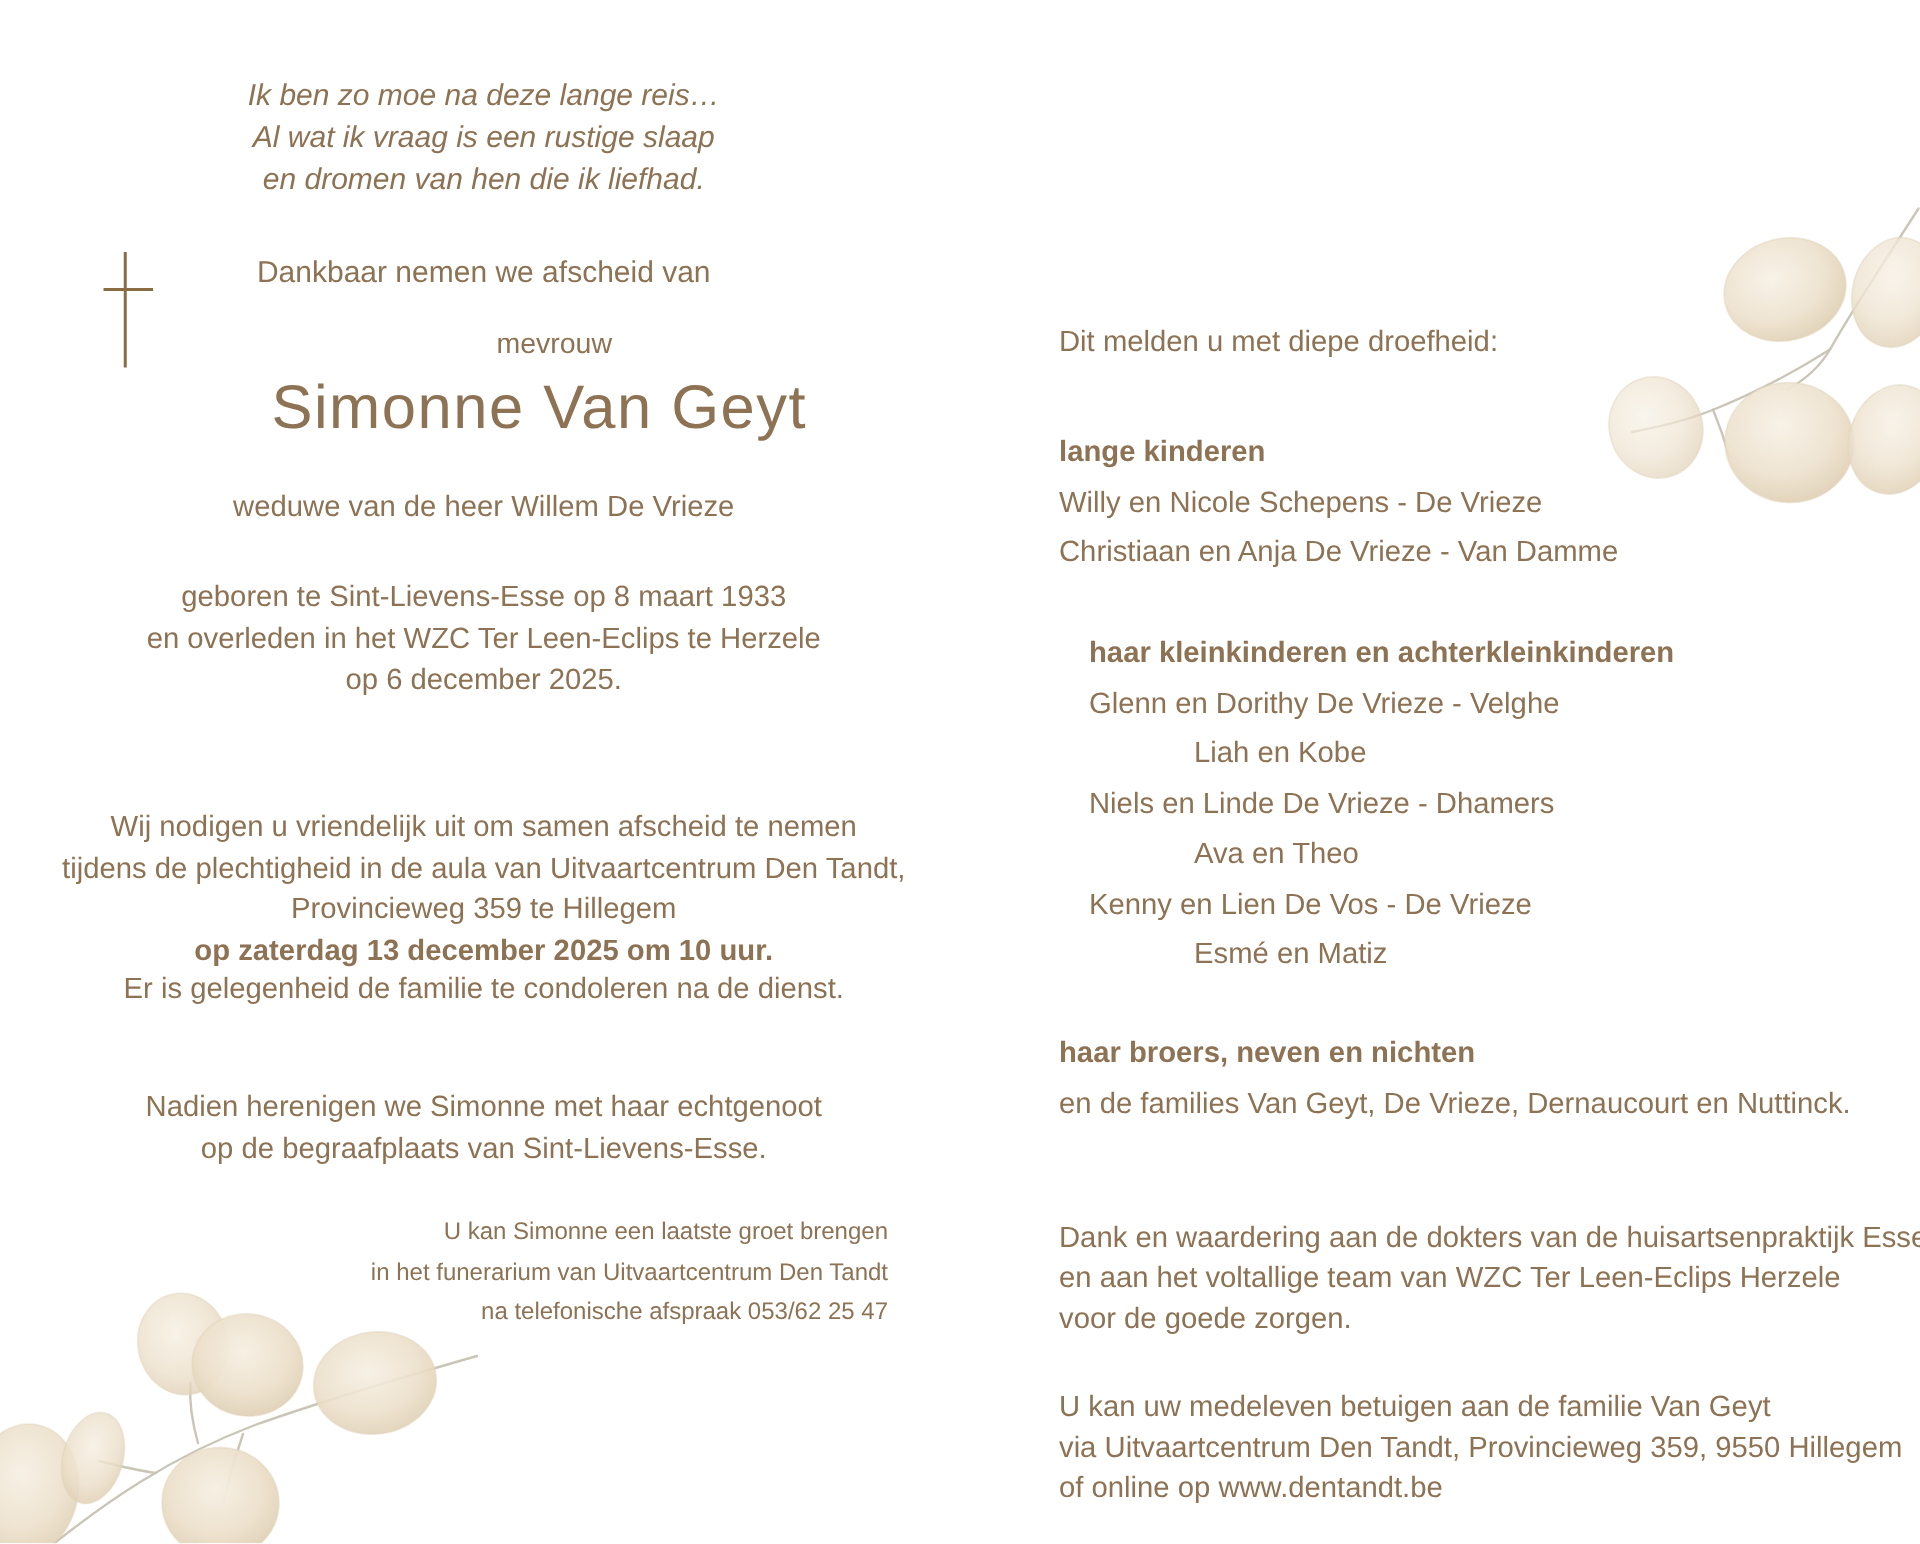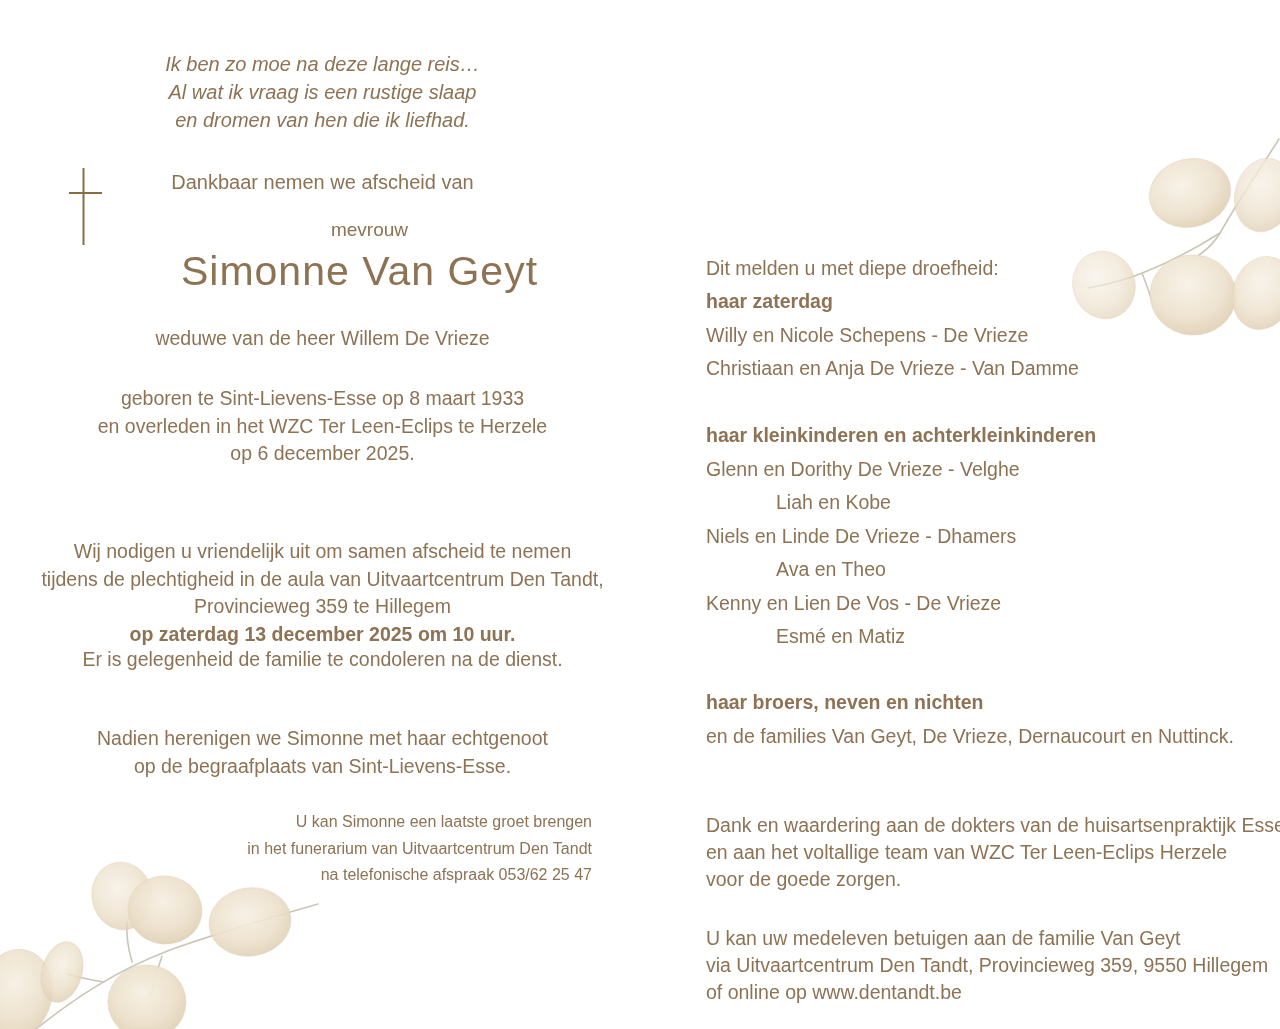--- a/index.html
+++ b/index.html
@@ -18,23 +18,23 @@
   .deceased    { top:248px; font-size:41px; letter-spacing:1px;margin-left:37px; }
   .widow       { top:327px; font-size:19.5px; }
   .life        { top:385px; line-height:27.5px; font-size:19.5px; }
   .ceremony    { top:507px; line-height:27.5px; font-size:19.5px;margin-top:31px; }
   .bold-line   { font-weight:bold; }
   .condole     { top:648px; font-size:19.5px; }
   .reunion     { top:701px; line-height:27.5px; font-size:19.5px;margin-top:24px; }
   .visit       { top:809px; right:688px; line-height:26.5px; font-size:16px; text-align:right; }
 
   .r           { left:706px; text-align:left; font-size:19.5px; }
-  .announce    { top:217px;margin-top:40px; }
+  .announce    { top:217px; }
   .children    { top:285px; line-height:33.5px; }
-  .grandch     { top:419px; line-height:33.5px; }
+  .grandch     { top:419px; line-height:33.5px;margin-left:20px; }
   .famsec      { top:686px; line-height:33.5px; }
   .thanks      { top:812px; line-height:27px; }
   .contact     { top:925px; line-height:27px; }
   .sec-header  { font-weight:bold; }
   .indent      { padding-left:70px; }
 
   .cross { position:absolute; left:66px; top:165px; }
   .leaf-tr { position:absolute; right:0; top:135px; }
   .leaf-bl { position:absolute; left:0; top:844px; }
 </style>
@@ -130,21 +130,21 @@
 
   <div class="block visit">
     <div>U kan Simonne een laatste groet brengen</div>
     <div>in het funerarium van Uitvaartcentrum Den Tandt</div>
     <div>na telefonische afspraak 053/62 25 47</div>
   </div>
 
   <div class="block r announce">Dit melden u met diepe droefheid:</div>
 
   <div class="block r children">
-    <div class="sec-header">haar zaterdag</div>
+    <div class="sec-header">lange kinderen</div>
     <div>Willy en Nicole Schepens - De Vrieze</div>
     <div>Christiaan en Anja De Vrieze - Van Damme</div>
   </div>
 
   <div class="block r grandch">
     <div class="sec-header">haar kleinkinderen en achterkleinkinderen</div>
     <div>Glenn en Dorithy De Vrieze - Velghe</div>
     <div class="indent">Liah en Kobe</div>
     <div>Niels en Linde De Vrieze - Dhamers</div>
     <div class="indent">Ava en Theo</div>

